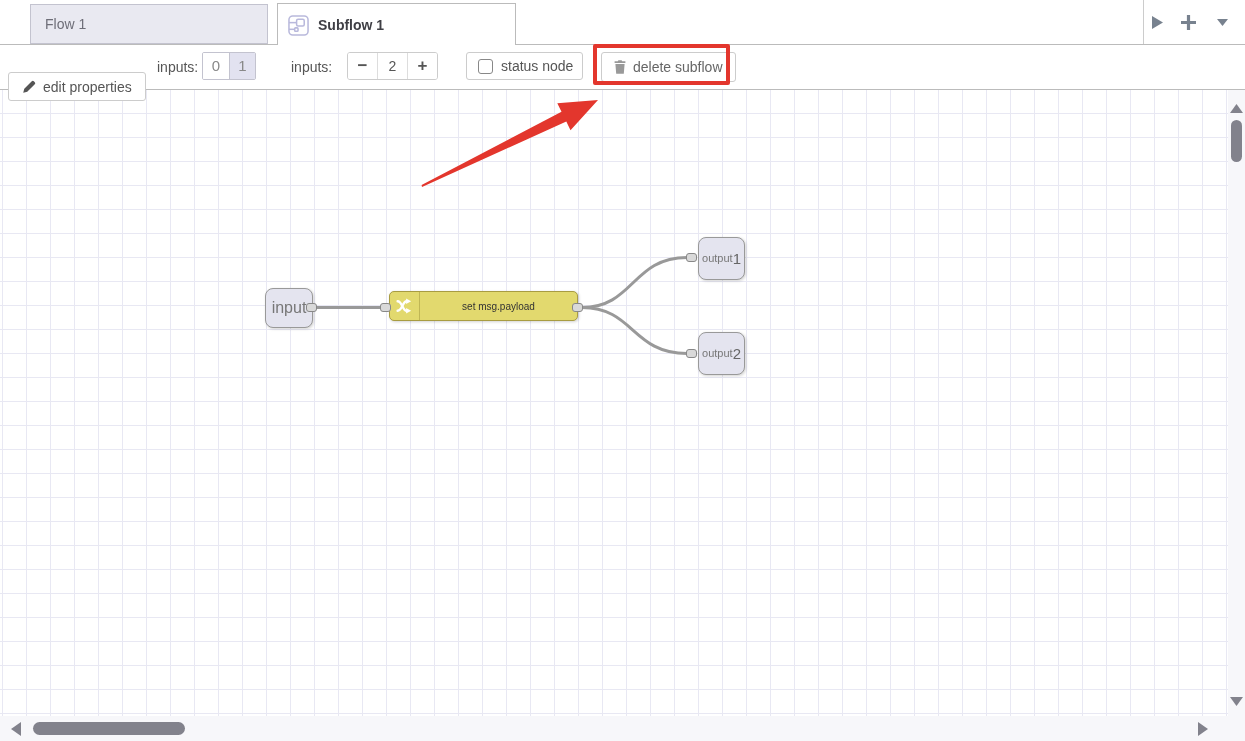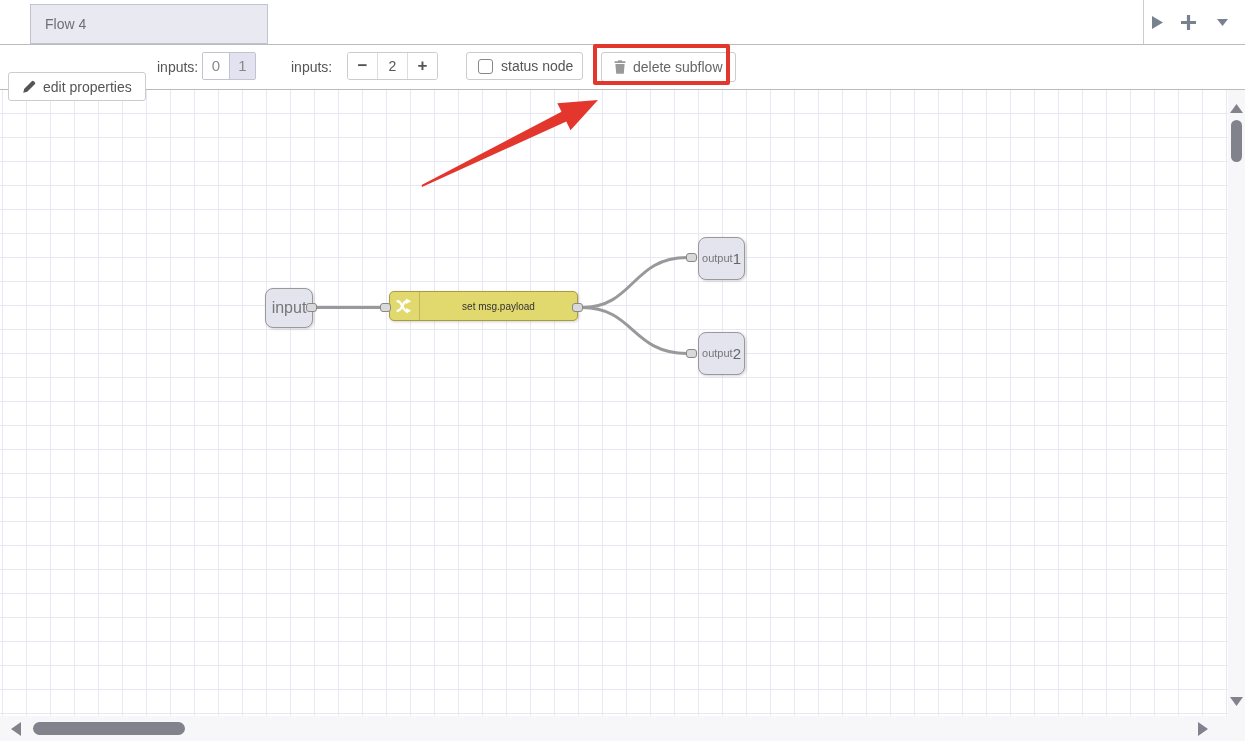--- a/index.html
+++ b/index.html
@@ -84,21 +84,33 @@
              background:#82828c; border-radius:6px; cursor:grab; }
   .h-thumb { position:absolute; left:33px; top:6px; width:152px; height:13px;
              background:#82828c; border-radius:7px; cursor:grab; }
   .scroll-arrow { position:absolute; cursor:pointer; }
 </style>
 </head>
 <body>
 
 <div class="tabbar">
   <div class="tab tab-inactive">
-    <span>Flow 4</span>
+    <span>Flow 1</span>
+  </div>
+  <div class="tab tab-active">
+    <span style="display:flex;">
+      <svg width="21" height="21" viewBox="0 0 22 22" fill="none" stroke="#b9b9dc" stroke-width="1.6">
+        <rect x="1" y="1" width="20" height="20" rx="4"></rect>
+        <path d="M1 8 h8"></path>
+        <rect x="9" y="4.5" width="8" height="7" rx="1.5"></rect>
+        <path d="M1 15 h6"></path>
+        <rect x="7" y="13.5" width="3.5" height="3.5" rx="0.8"></rect>
+      </svg>
+    </span>
+    <span>Subflow 1</span>
   </div>
   <div class="tabbar-divider"></div>
   <div class="tabbar-ctl" style="left:1152px;">
     <svg width="11" height="13" viewBox="0 0 11 13">
         <polygon points="0,0 11,6.5 0,13" fill="#78828f"></polygon>
       </svg>
   </div>
   <div class="tabbar-ctl" style="left:1181px;">
     <svg width="15" height="15" viewBox="0 0 15 15">
         <path d="M7.5 0 V15 M0 7.5 H15" stroke="#78828f" stroke-width="3.2"></path>

